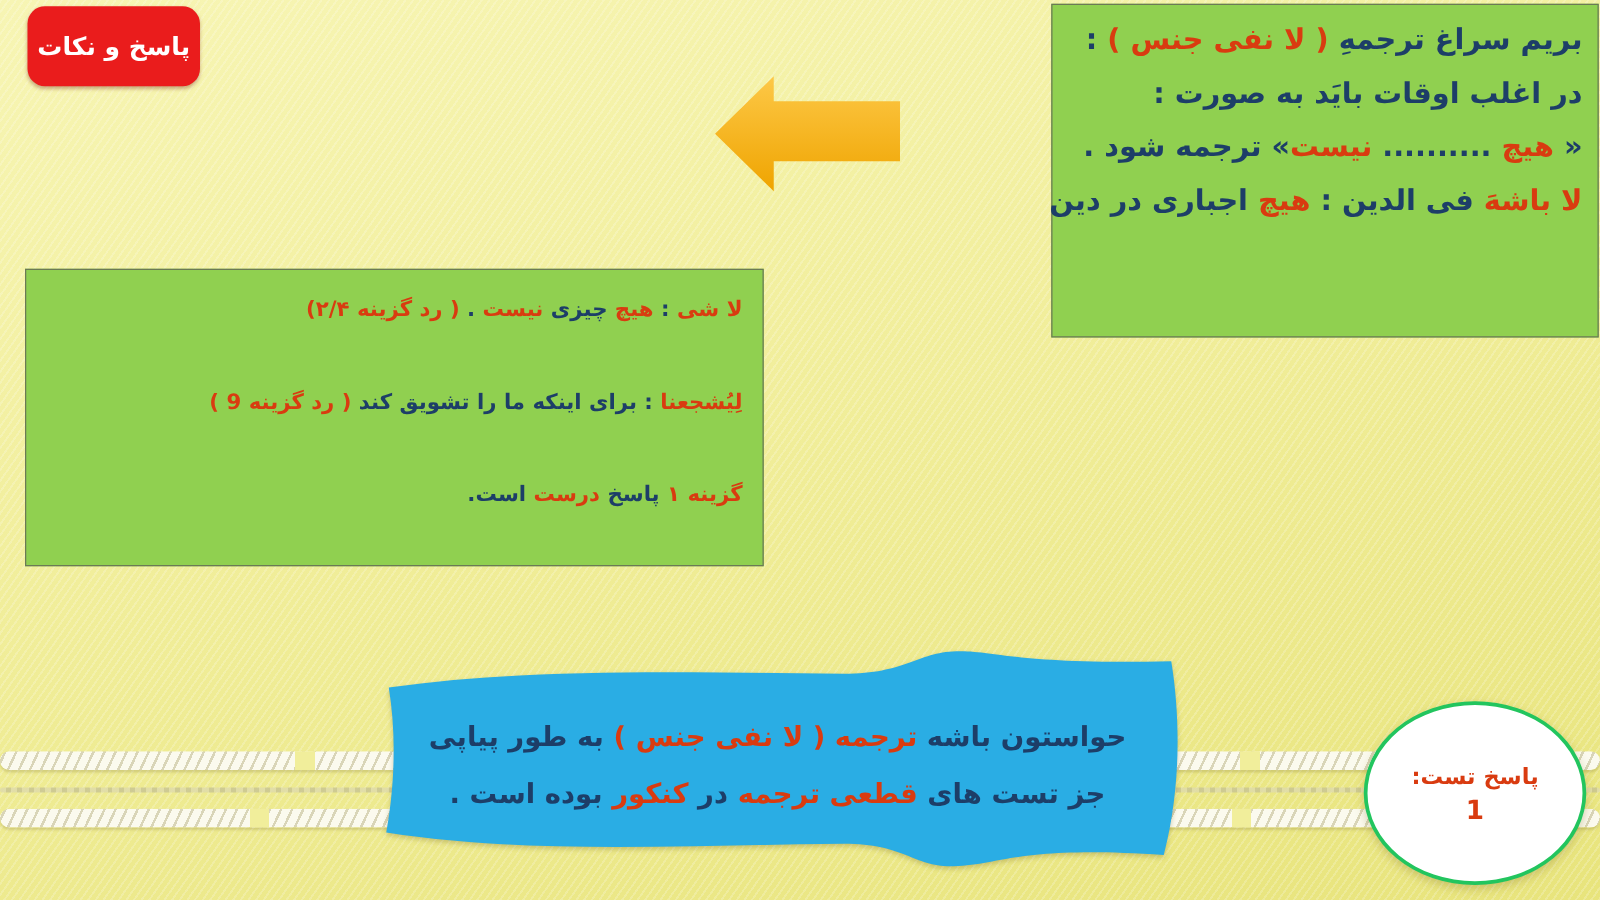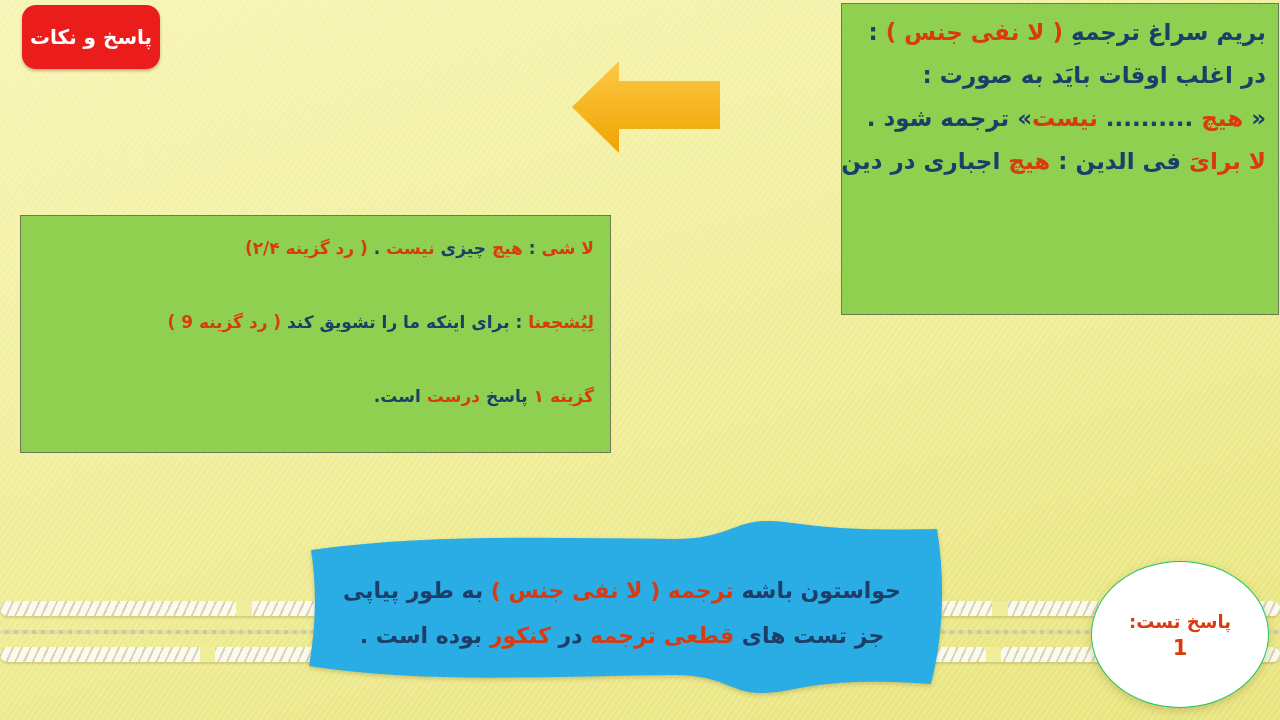--- a/index.html
+++ b/index.html
@@ -39,21 +39,21 @@
     box-shadow:0 2px 3px rgba(120,40,20,.35);
   }
 
   
   .greenbox{
     background:var(--green-fill,#90d050);
     border:1px solid var(--green-border,#6b7a55);
     z-index:2;direction:rtl;text-align:right;
     color:var(--text-dark,#1d3e68);
   }
-  .translation{left:841px;top:3px;width:438px;height:312px;padding:7px 12px 0 6px;font-size:23px;}
+  .translation{left:841px;top:3px;width:438px;height:267px;padding:7px 12px 0 6px;font-size:23px;}
   .translation .tline{height:43px;line-height:43px;white-space:nowrap;}
   .options{left:20px;top:215px;width:591px;height:238px;padding:12px 16px 36px;font-size:17px;
     display:flex;flex-direction:column;justify-content:space-between;}
   .options .tline{line-height:40px;white-space:nowrap;}
   .seg-red{color:var(--text-red,#d93b10);}
   .seg-dark{color:var(--text-dark,#1d3e68);}
 
   
   .arrow{left:570px;top:60px;width:152px;height:96px;z-index:2;}
 
@@ -62,21 +62,21 @@
   .banner svg{position:absolute;left:0;top:0;width:100%;height:100%;}
   .banner .btext{
     position:absolute;left:40px;right:40px;top:52px;z-index:2;
     direction:rtl;text-align:center;font-size:22px;line-height:45px;white-space:nowrap;
   }
 
   
   .oval{
     left:1091px;top:561px;width:178px;height:147px;border-radius:50%;z-index:4;
     background:var(--oval-bg,#ffffff);
-    border:1px solid #22c55e;
+    border:3px solid #22c55e;
     box-shadow:0 3px 8px rgba(140,125,55,.35);
     display:flex;flex-direction:column;align-items:center;justify-content:center;
     color:var(--text-red,#d93b10);direction:rtl;text-align:center;
   }
   .oval .t1{font-size:18px;line-height:26px;}
   .oval .t2{font-size:21px;line-height:26px;}
 </style>
 </head>
 <body>
 
@@ -85,21 +85,21 @@
 <div class="abs rope r2"></div>
 
 <div class="abs badge">
   <span>پاسخ و نکات</span>
 </div>
 
 <div class="abs greenbox translation">
   <div class="tline"><span class="seg-dark">بریم سراغ ترجمهِ </span><span class="seg-red">( لا نفی جنس )</span><span class="seg-dark"> :</span></div>
   <div class="tline"><span class="seg-dark">در اغلب اوقات بایَد به صورت :</span></div>
   <div class="tline"><span class="seg-dark">« </span><span class="seg-red">هیچ</span><span class="seg-dark">  ..........   </span><span class="seg-red">نیست</span><span class="seg-dark">» ترجمه شود .</span></div>
-  <div class="tline"><span class="seg-red">لا برایَ</span><span class="seg-dark"> فی الدین : </span><span class="seg-red">هیچ</span><span class="seg-dark"> اجباری در دین</span></div>
+  <div class="tline"><span class="seg-red">لا باشهَ</span><span class="seg-dark"> فی الدین : </span><span class="seg-red">هیچ</span><span class="seg-dark"> اجباری در دین</span></div>
 </div>
 
 <div class="abs greenbox options">
   <div class="tline"><span class="seg-red">لا شی</span><span class="seg-dark"> : </span><span class="seg-red">هیچ</span><span class="seg-dark"> چیزی </span><span class="seg-red">نیست</span><span class="seg-dark"> . </span><span class="seg-red">( رد گزینه ۲/۴)</span></div>
   <div class="tline"><span class="seg-red">لِیُشجعنا</span><span class="seg-dark"> : برای اینکه ما را تشویق کند </span><span class="seg-red">( رد گزینه 9 )</span></div>
   <div class="tline"><span class="seg-red">گزینه ۱</span><span class="seg-dark"> پاسخ </span><span class="seg-red">درست</span><span class="seg-dark"> است.</span></div>
 </div>
 
 <div class="abs arrow">
   <svg viewBox="0 0 152 96">

